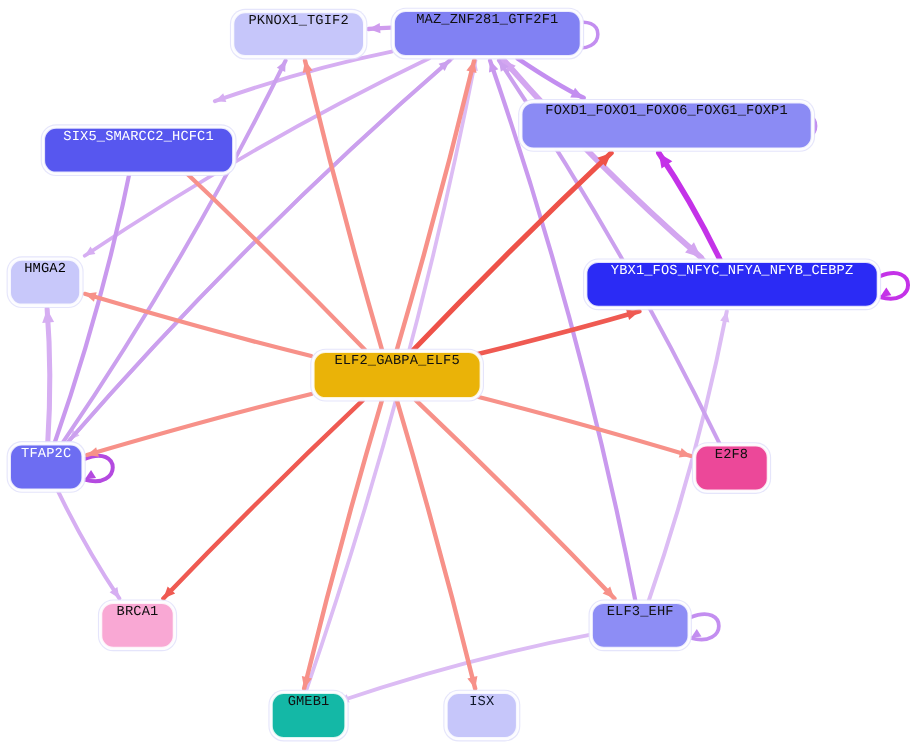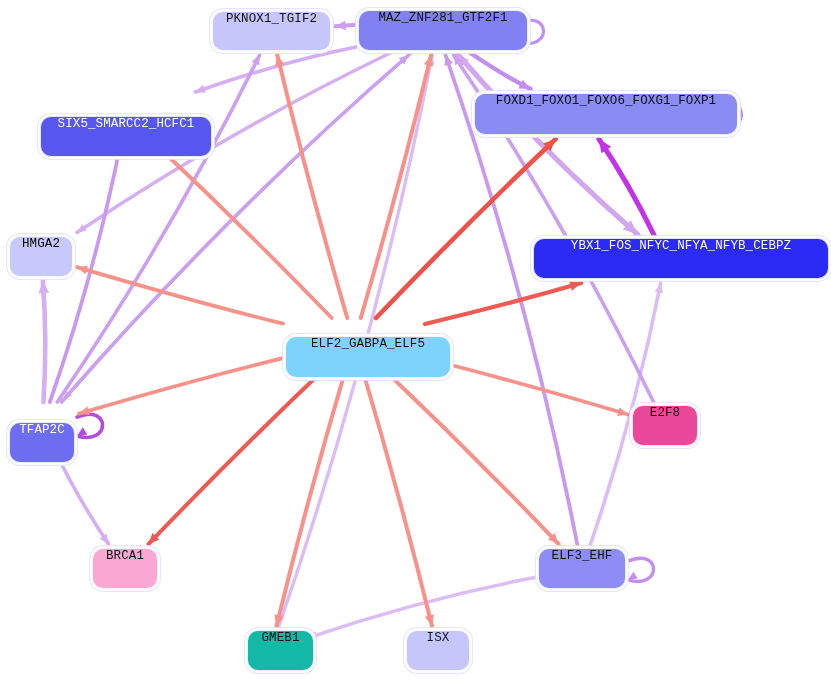--- a/index.html
+++ b/index.html
@@ -195,27 +195,27 @@
       </div>
       <div class="node" style="left: 40px; top: 96px; width: 172px; height: 41px; background: rgb(87, 87, 239); color: rgb(255, 255, 255); margin-top: 20px;">
         <span class="node-label">SIX5_SMARCC2_HCFC1</span>
       </div>
       <div class="node" style="left: 450px; top: 93px; width: 264px; height: 42px; background: rgb(139, 139, 244); color: rgb(16, 16, 16); margin-left: 24px;">
         <span class="node-label">FOXD1_FOXO1_FOXO6_FOXG1_FOXP1</span>
       </div>
       <div class="node" style="left: 9px; top: 236px; width: 64px; height: 41px; background: rgb(200, 200, 250); color: #000000;">
         <span class="node-label">HMGA2</span>
       </div>
-      <div class="node" style="left: 533px; top: 238px; width: 296px; height: 41px; background: rgb(43, 43, 245); color: rgb(255, 255, 255);">
+      <div class="node" style="left: 533px; top: 238px; width: 265px; height: 41px; background: rgb(43, 43, 245); color: rgb(255, 255, 255);">
         <span class="node-label">YBX1_FOS_NFYC_NFYA_NFYB_CEBPZ</span>
       </div>
-      <div class="node" style="left: 285px; top: 336px; width: 166px; height: 42px; background: #7dd3fc; color: rgb(16, 16, 16);">
+      <div class="node" style="left: 285px; top: 320px; width: 152px; height: 42px; background: #eab308; color: rgb(16, 16, 16);">
         <span class="node-label">ELF2_GABPA_ELF5</span>
       </div>
-      <div class="node" style="left: 9px; top: 404px; width: 66px; height: 41px; background: rgb(109, 109, 242); color: rgb(255, 255, 255); margin-top: 18px;">
+      <div class="node" style="left: 9px; top: 404px; width: 66px; height: 41px; background: rgb(109, 109, 242); color: rgb(255, 255, 255);">
         <span class="node-label">TFAP2C</span>
       </div>
       <div class="node" style="left: 632px; top: 405px; width: 66px; height: 41px; background: #ec4899; color: rgb(16, 16, 16);">
         <span class="node-label">E2F8</span>
       </div>
       <div class="node" style="left: 92px; top: 548px; width: 66px; height: 41px; background: #f9a8d4; color: rgb(16, 16, 16);">
         <span class="node-label">BRCA1</span>
       </div>
       <div class="node" style="left: 538px; top: 548px; width: 88px; height: 41px; background: rgb(141, 141, 245); color: rgb(16, 16, 16);">
         <span class="node-label">ELF3_EHF</span>

